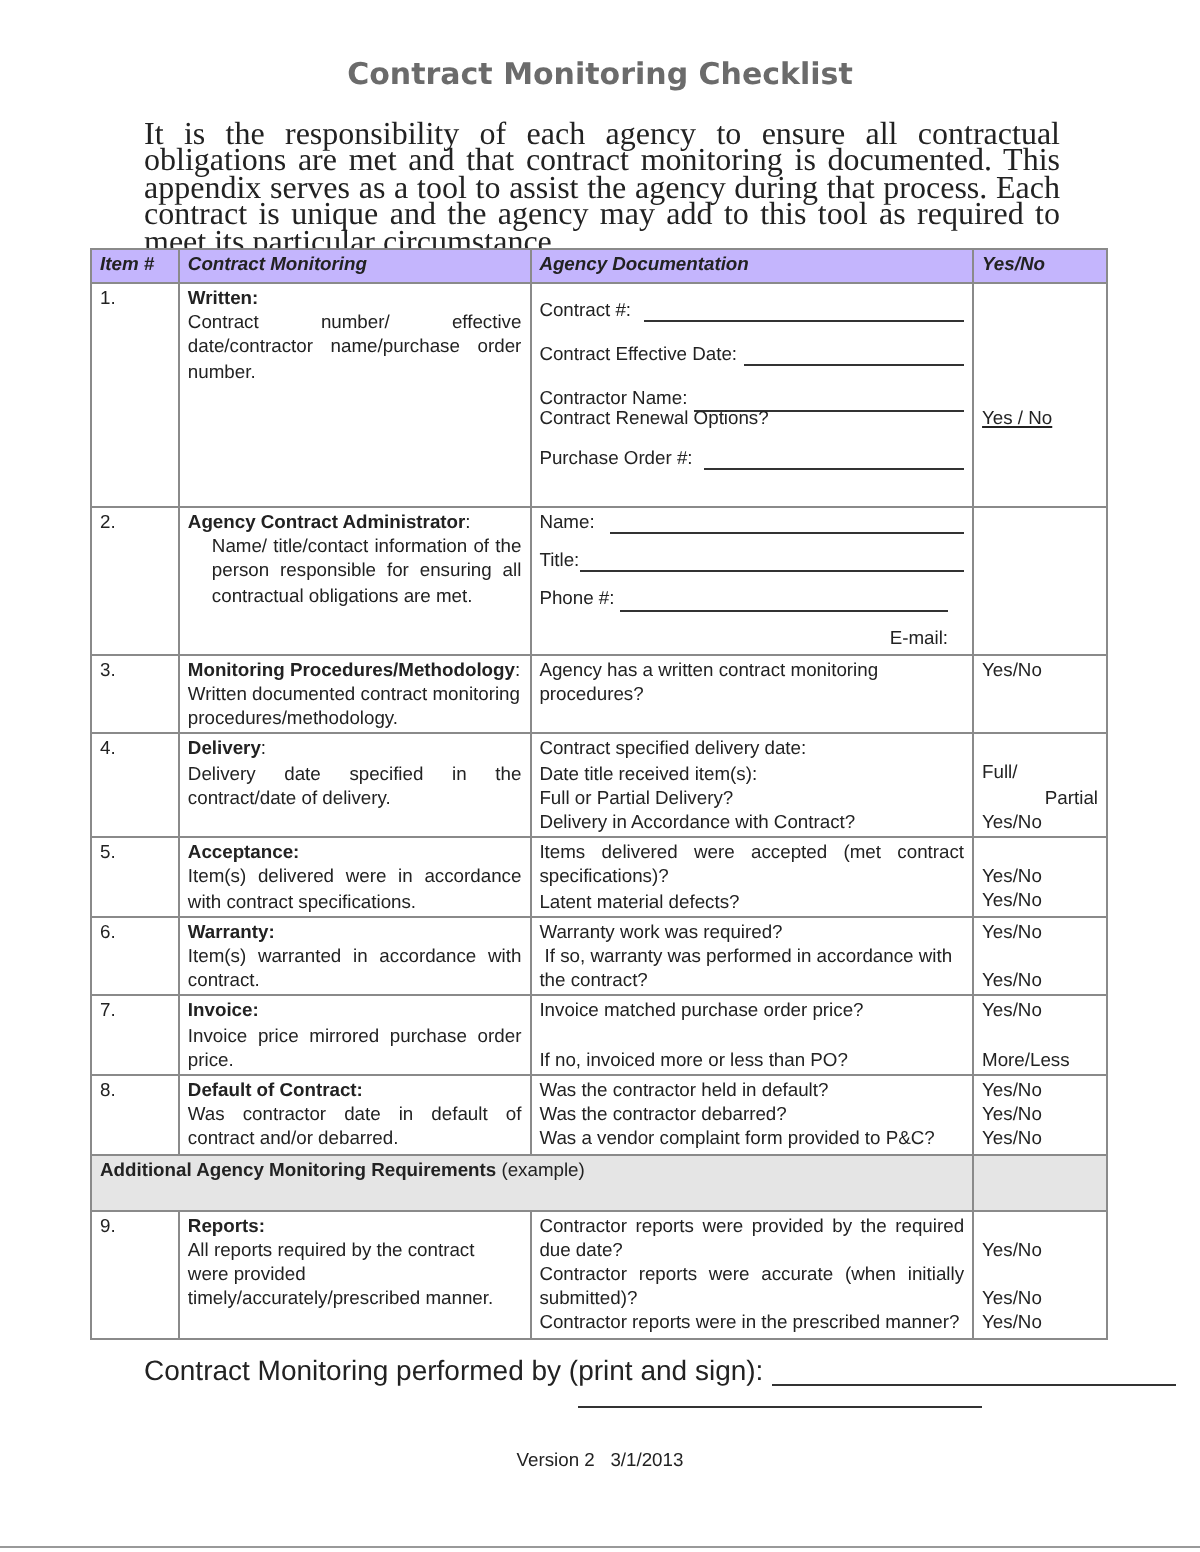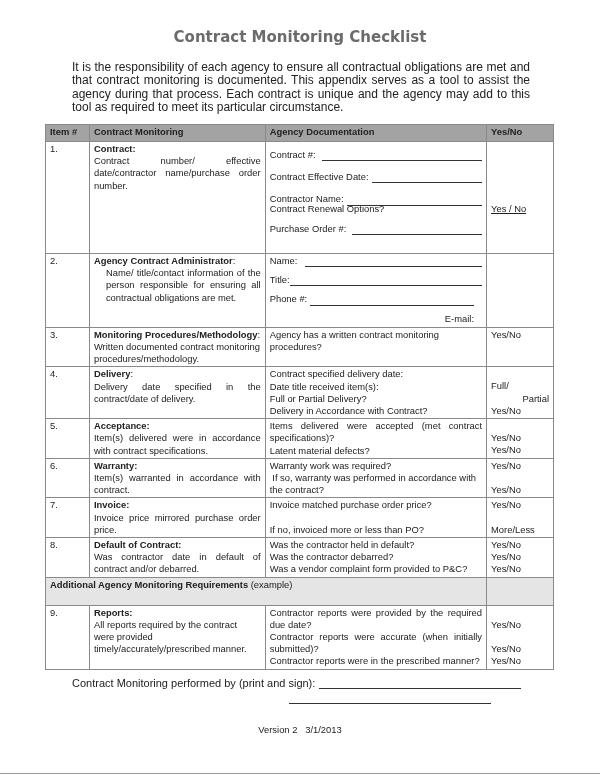--- a/index.html
+++ b/index.html
@@ -1,34 +1,34 @@
 <!DOCTYPE html>
 <html><head>
 <meta charset="utf-8">
 <style>
   html, body { margin: 0; padding: 0; background: #ffffff; }
   body { width: 600px; height: 776px; position: relative; overflow: hidden;
          font-family: "Liberation Sans", sans-serif; color: #222; }
   .title { position: absolute; top: 28px; left: 0; width: 600px; text-align: center;
            font-family: "DejaVu Sans", sans-serif; font-weight: bold; font-size: 15px; color: #6b6b6b; }
-  .intro { position: absolute; top: 61px; left: 72px; width: 458px; font-size: 12px; line-height: 13.4px;
-           text-align: justify; color: #222; }
+  .intro { position: absolute; top: 61px; left: 72px; width: 458px; font-size: 16px; line-height: 13.4px;
+           text-align: justify; color: #222; font-family: Liberation Serif, serif; }
   table.checklist { position: absolute; top: 124px; left: 45px; width: 509px; border-collapse: collapse;
                     font-size: 9.4px; line-height: 12.2px; }
   table.checklist td, table.checklist th { border: 1px solid #8a8a8a; vertical-align: top; padding: 1px 4px; text-align: left; }
-  table.checklist th { background: #a3a3a3; font-weight: bold; height: 14px; }
+  table.checklist th { background: #c4b5fd; font-weight: bold; height: 14px; font-style: italic; }
   .c1 { width: 35px; } .c2 { width: 167px; } .c3 { width: 213px; margin-left: 44px; } .c4 { width: 58px; }
   .bold { font-weight: bold; }
   .just { text-align: justify; }
   .sec td { background: #e5e5e5; }
   .field { display: flex; align-items: flex-end; }
   .field .ln { flex: 1; border-bottom: 1px solid #333; margin-left: 3px; height: 9px; }
   .gap { height: 6px; }
   .right { text-align: right; }
-  .sig { position: absolute; top: 677px; left: 72px; font-size: 11px; display: flex; align-items: flex-end; }
+  .sig { position: absolute; top: 677px; left: 72px; font-size: 14px; display: flex; align-items: flex-end; }
   .sig .ln { width: 202px; border-bottom: 1px solid #333; margin-left: 4px; height: 9px; }
   .sig2 { position: absolute; top: 703px; left: 289px; width: 202px; border-bottom: 1px solid #333; }
   .version { position: absolute; top: 724px; left: 0; width: 600px; text-align: center; font-size: 9.4px; }
   .bottom-rule { position: absolute; top: 773px; left: 0; width: 600px; border-top: 1px solid #999; }
 </style>
 </head>
 <body>
 
 <div class="title">Contract Monitoring Checklist</div>
 <div class="intro">It is the responsibility of each agency to ensure all contractual obligations are met and that contract monitoring is documented.  This appendix serves as a tool to assist the agency during that process.  Each contract is unique and the agency may add to this tool as required to meet its particular circumstance.</div>
@@ -38,21 +38,21 @@
       <tr>
     <th class="c1">Item #</th>
     <th class="c2">Contract Monitoring</th>
     <th class="c3">Agency Documentation</th>
     <th class="c4">Yes/No</th>
   </tr>
 
   <tr style="height:112px;">
     <td>1.</td>
     <td>
-      <div class="bold">Contract:</div>
+      <div class="bold">Written:</div>
       <div class="just" style="text-align-last:left;">Contract number/ effective date/contractor name/purchase order number.</div>
     </td>
     <td>
       <div class="gap"></div>
       <div class="field">
             <span>Contract #:</span>
             <span class="ln" style="margin-left:6px;"></span>
           </div>
       <div class="gap" style="height:10px"></div>
       <div class="field">

